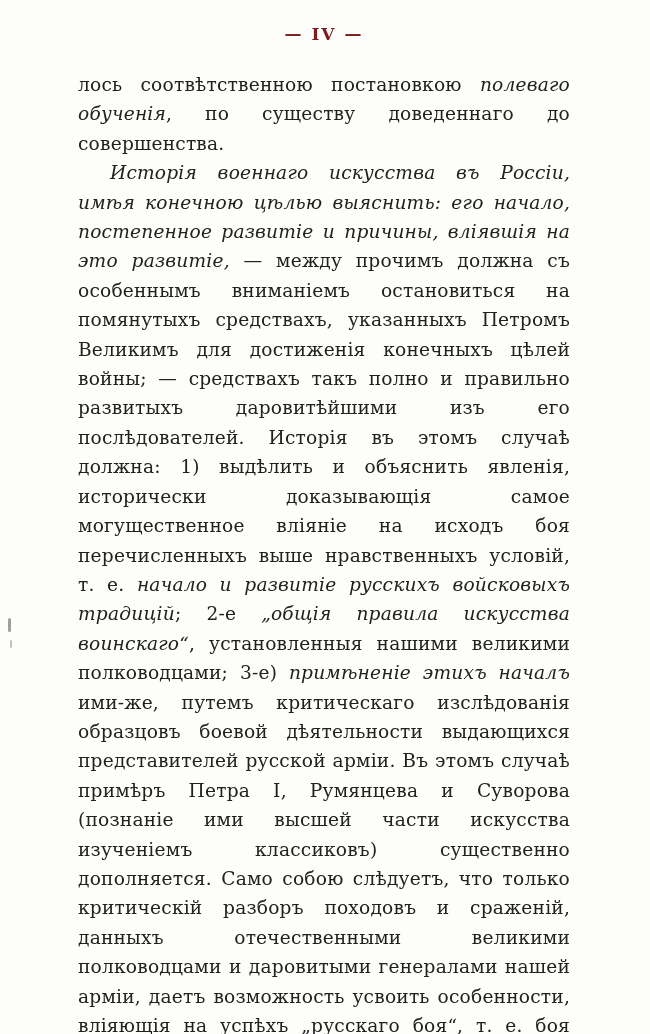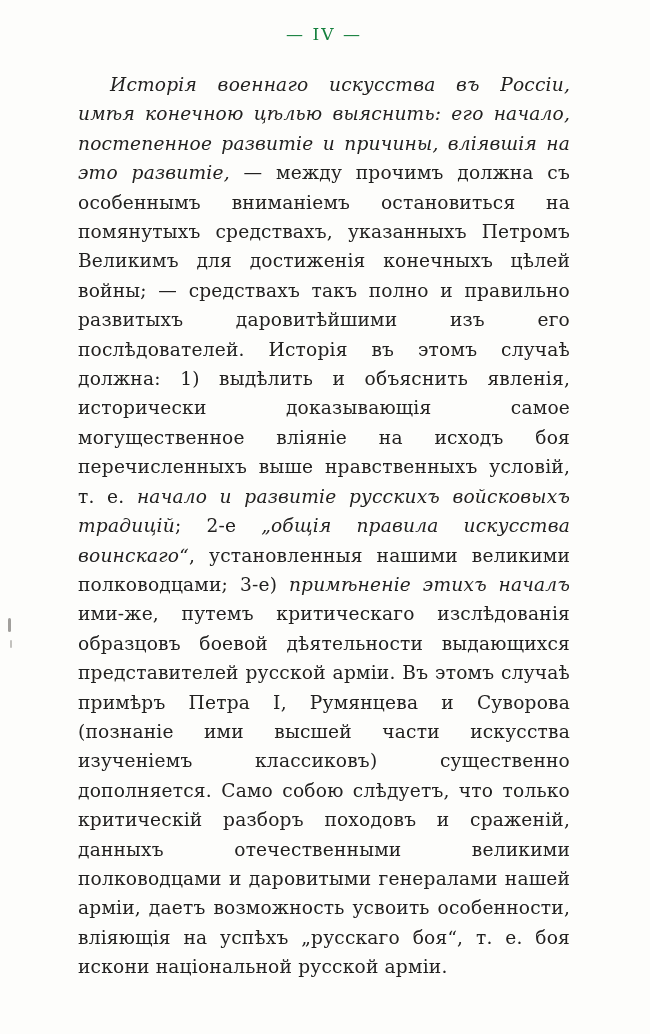--- a/index.html
+++ b/index.html
@@ -18,21 +18,22 @@
     box-sizing: border-box;
     padding: 24px 80px 0 78px;
     overflow: hidden;
   }
   .page-number {
     text-align: center;
     font-size: 17px;
     letter-spacing: 2px;
     font-variant: small-caps;
     margin: 0 0 26px 0;
-    color: #15803d;
+    color: #7f1d1d;
+    font-weight: bold;
   }
   .text-body {
     font-size: 18.6px;
     line-height: 29.4px;
     text-align: justify;
     letter-spacing: 0.2px;
   }
   .para {
     margin: 0;
     hyphens: none;
@@ -64,17 +65,18 @@
     opacity: 0.4;
     border-radius: 2px;
   }
 </style>
 </head>
 <body>
 
 <div class="scan-page">
   <div class="page-number">— IV —</div>
   <div class="text-body">
+      <p class="para"><span>лось соотвѣтственною постановкою </span><span class="italic">полеваго обученія</span><span>, по существу доведеннаго до совершенства.</span></p>
       <p class="para indent"><span class="italic">Исторія военнаго искусства въ Россіи, имѣя конечною цѣлью выяснить: его начало, постепенное развитіе и причины, вліявшія на это развитіе,</span><span> — между прочимъ должна съ особеннымъ вниманіемъ остановиться на помянутыхъ средствахъ, указанныхъ Петромъ Великимъ для достиженія конечныхъ цѣлей войны; — средствахъ такъ полно и правильно развитыхъ даровитѣйшими изъ его послѣдователей. Исторія въ этомъ случаѣ должна: 1) выдѣлить и объяснить явленія, исторически доказывающія самое могущественное вліяніе на исходъ боя перечисленныхъ выше нравственныхъ условій, т. е. </span><span class="italic">начало и развитіе русскихъ войсковыхъ традицій</span><span>; 2-е </span><span class="italic">„общія правила искусства воинскаго“</span><span>, установленныя нашими великими полководцами; 3-е) </span><span class="italic">примѣненіе этихъ началъ</span><span> ими-же, путемъ критическаго изслѣдованія образцовъ боевой дѣятельности выдающихся представителей русской арміи. Въ этомъ случаѣ примѣръ Петра I, Румянцева и Суворова (познаніе ими высшей части искусства изученіемъ классиковъ) существенно дополняется. Само собою слѣдуетъ, что только критическій разборъ походовъ и сраженій, данныхъ отечественными великими полководцами и даровитыми генералами нашей арміи, даетъ возможность усвоить особенности, вліяющія на успѣхъ „русскаго боя“, т. е. боя искони національной русской арміи.</span></p>
     </div>
   <div class="margin-mark"></div>
   <div class="margin-mark2"></div>
 </div>
 
 </body></html>

